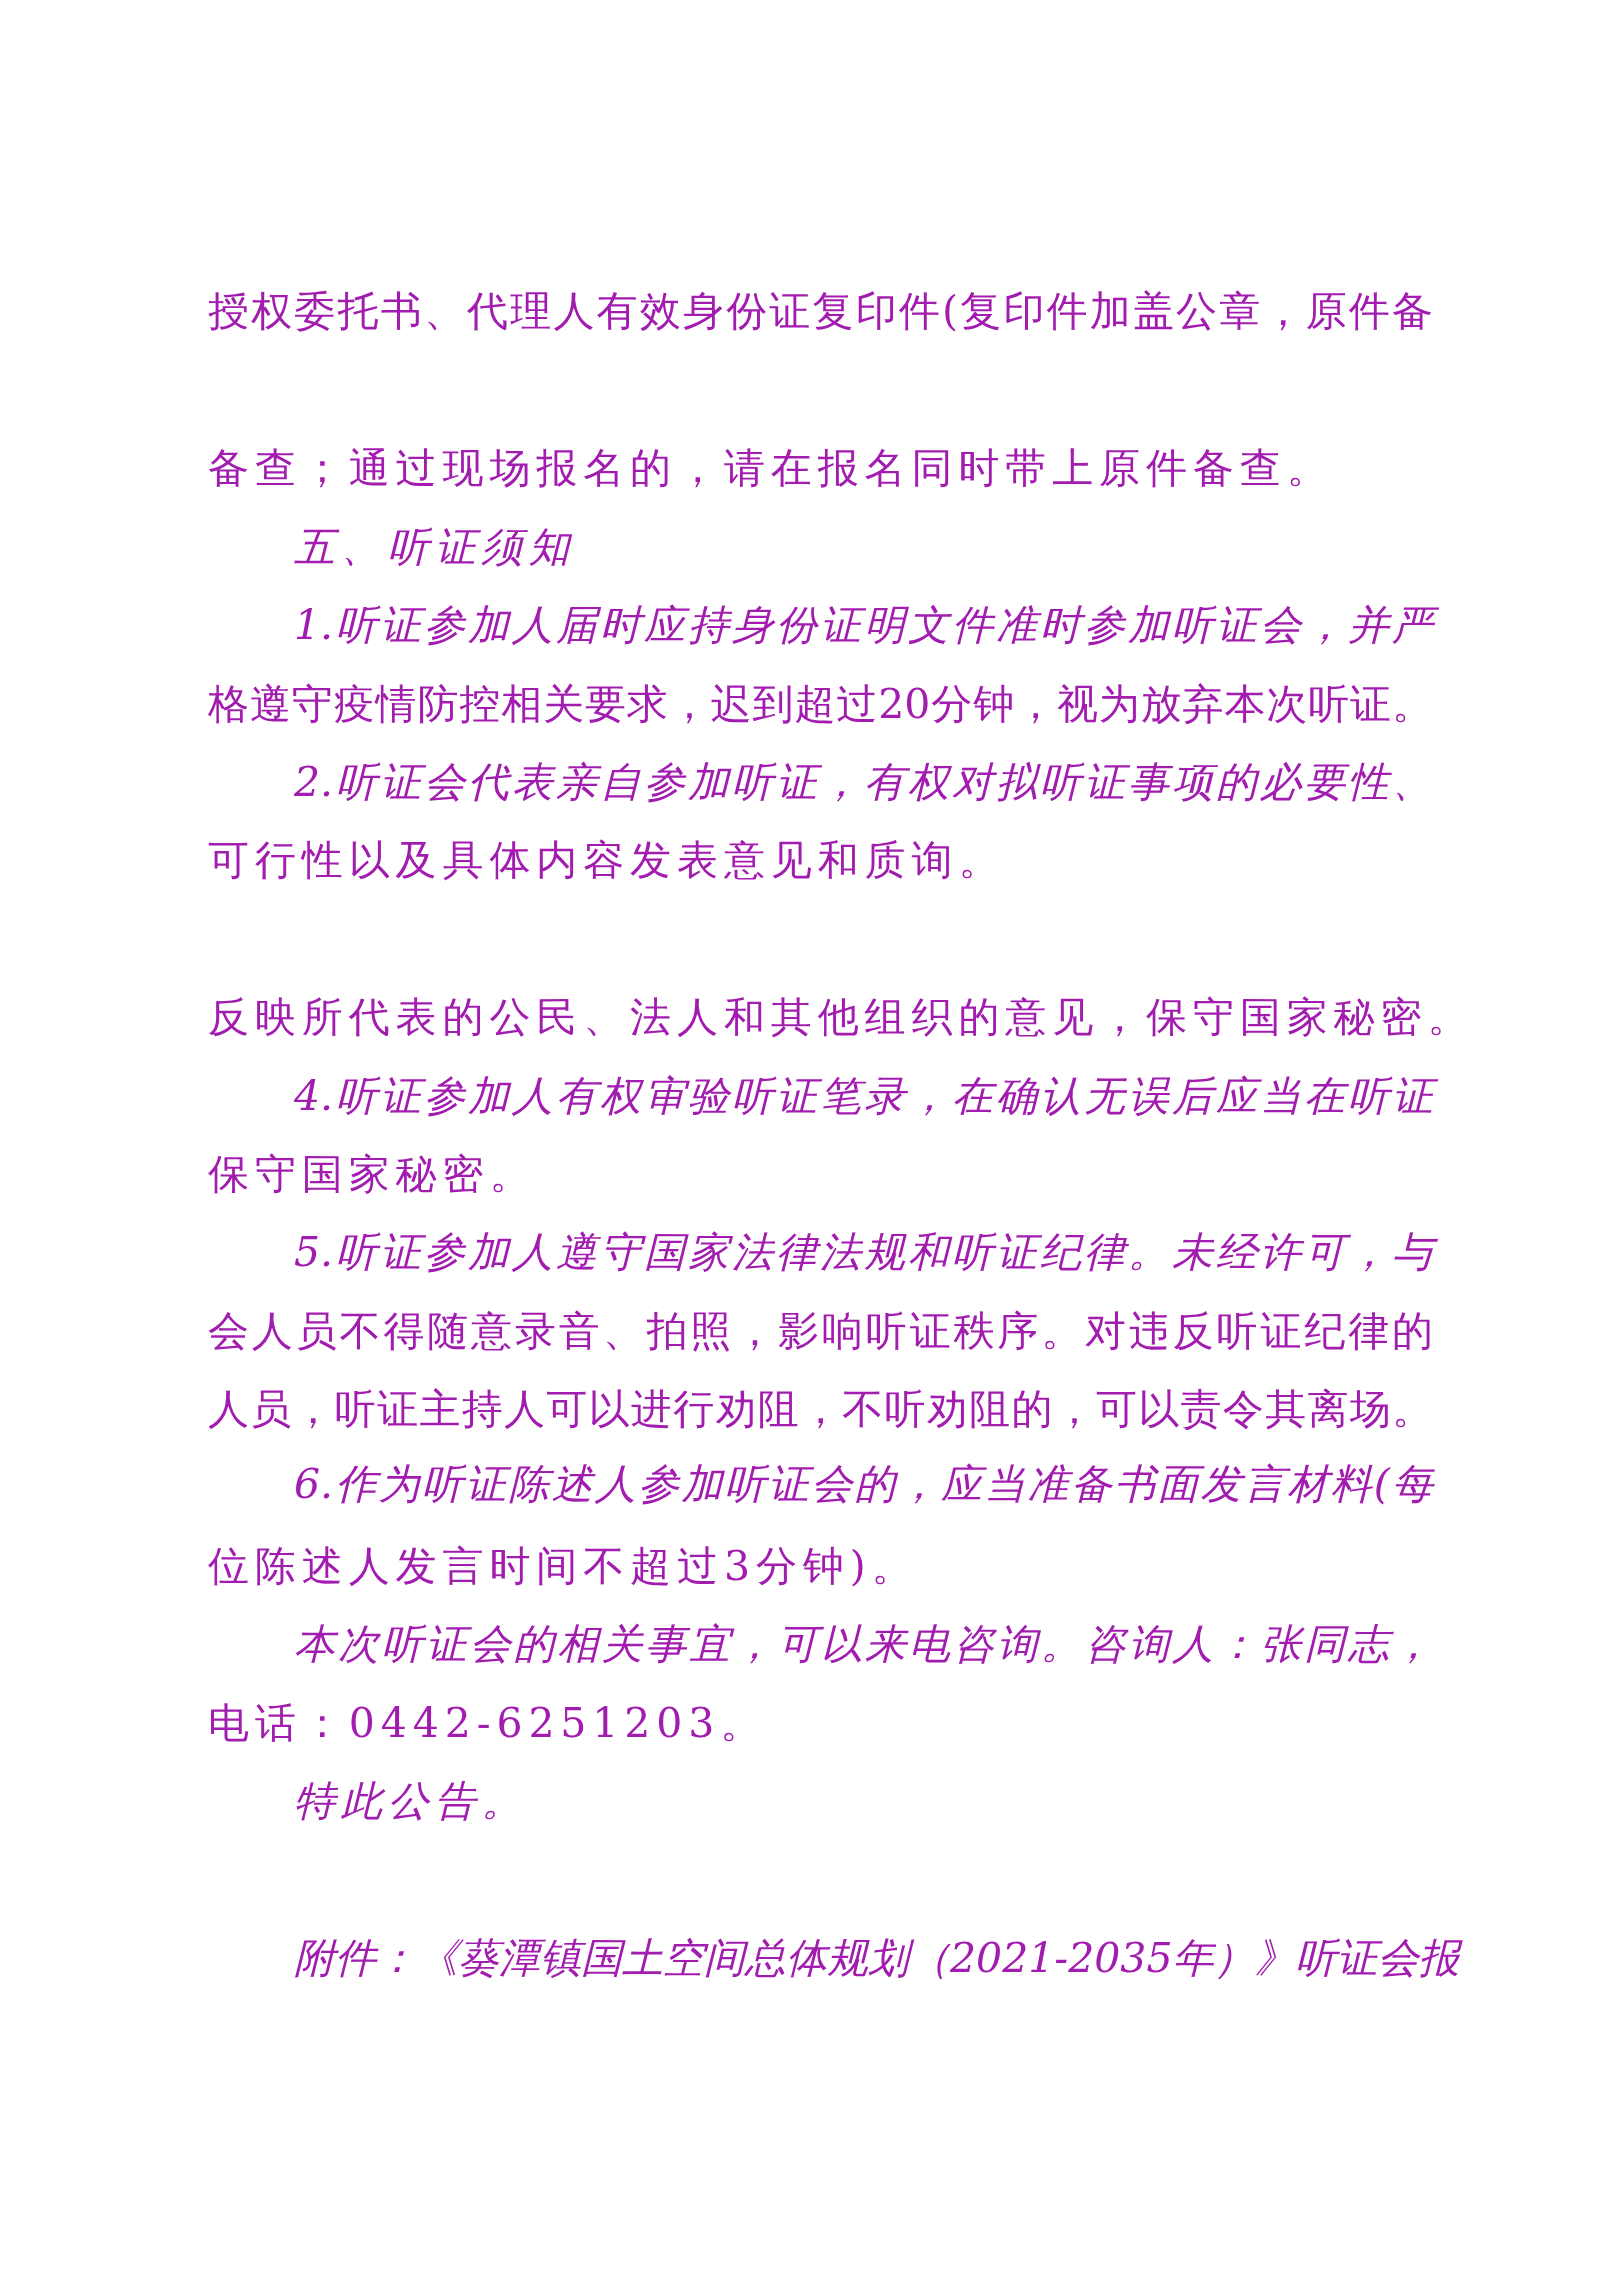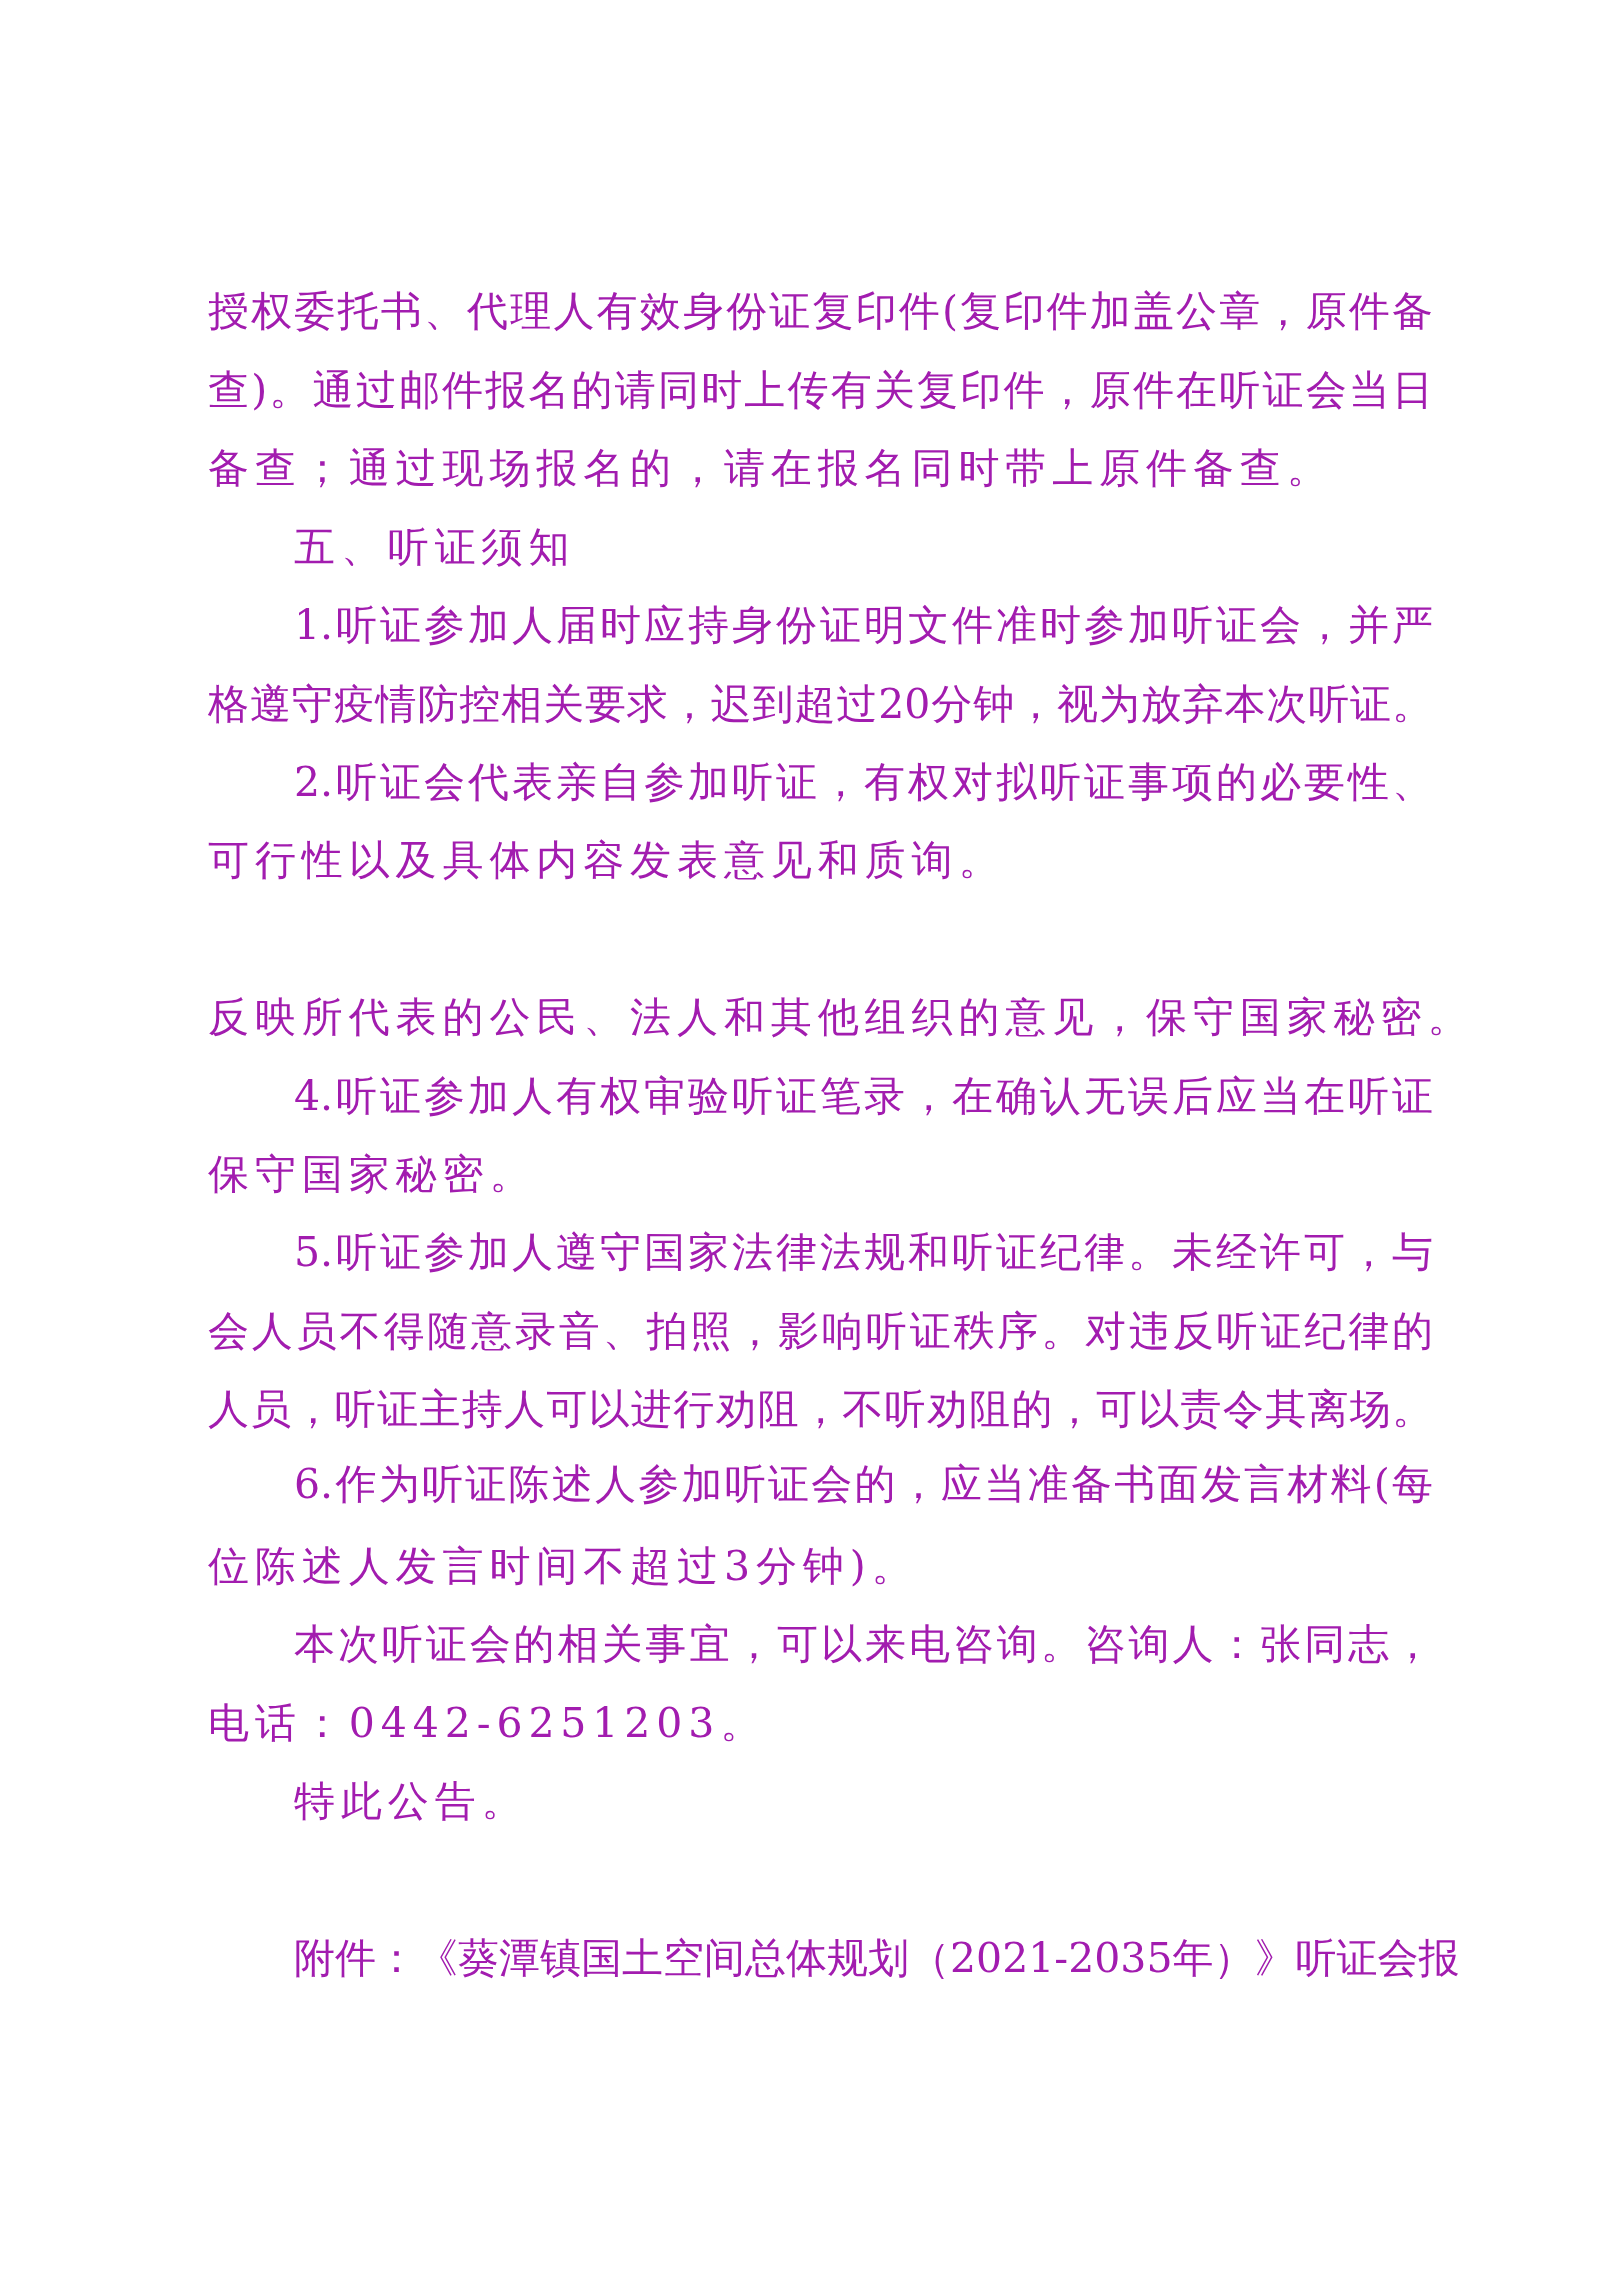--- a/index.html
+++ b/index.html
@@ -5,28 +5,27 @@
   html, body { margin:0; padding:0; background:#ffffff; }
   body { width:1621px; height:2293px; position:relative; overflow:hidden; }
   .page { position:absolute; left:0; top:0; width:1621px; height:2293px; background:#fff; }
   .line {
     position:absolute; left:208px; width:1225px; height:78px;
     font-family:"DejaVu Serif", "Liberation Serif", serif;
     font-size:41px; line-height:78px; color:#a21caf;
     white-space:nowrap; letter-spacing:5.9px;
   }
   .justify { text-align:justify; text-align-last:justify; letter-spacing:0; }
-  .indent { padding-left:86px; width:1139px; }
+  .indent { padding-left:86px; width:1139px;font-style:italic; }
 </style>
 </head>
 <body>
 
 <div class="page">
   <div class="line justify" style="top:272px">授权委托书、代理人有效身份证复印件(复印件加盖公章，原件备</div>
-  <div class="line justify" style="top:351px">查)。通过邮件报名的请同时上传有关复印件，原件在听证会当日</div>
   <div class="line" style="top:429px">备查；通过现场报名的，请在报名同时带上原件备查。</div>
   <div class="line indent" style="top:508px">五、听证须知</div>
   <div class="line indent justify" style="top:586px">1.听证参加人届时应持身份证明文件准时参加听证会，并严</div>
   <div class="line justify" style="top:665px">格遵守疫情防控相关要求，迟到超过20分钟，视为放弃本次听证。</div>
   <div class="line indent justify" style="top:743px">2.听证会代表亲自参加听证，有权对拟听证事项的必要性、</div>
   <div class="line" style="top:821px">可行性以及具体内容发表意见和质询。</div>
   <div class="line" style="top:978px">反映所代表的公民、法人和其他组织的意见，保守国家秘密。</div>
   <div class="line indent justify" style="top:1057px">4.听证参加人有权审验听证笔录，在确认无误后应当在听证</div>
   <div class="line" style="top:1135px">保守国家秘密。</div>
   <div class="line indent justify" style="top:1213px">5.听证参加人遵守国家法律法规和听证纪律。未经许可，与</div>

